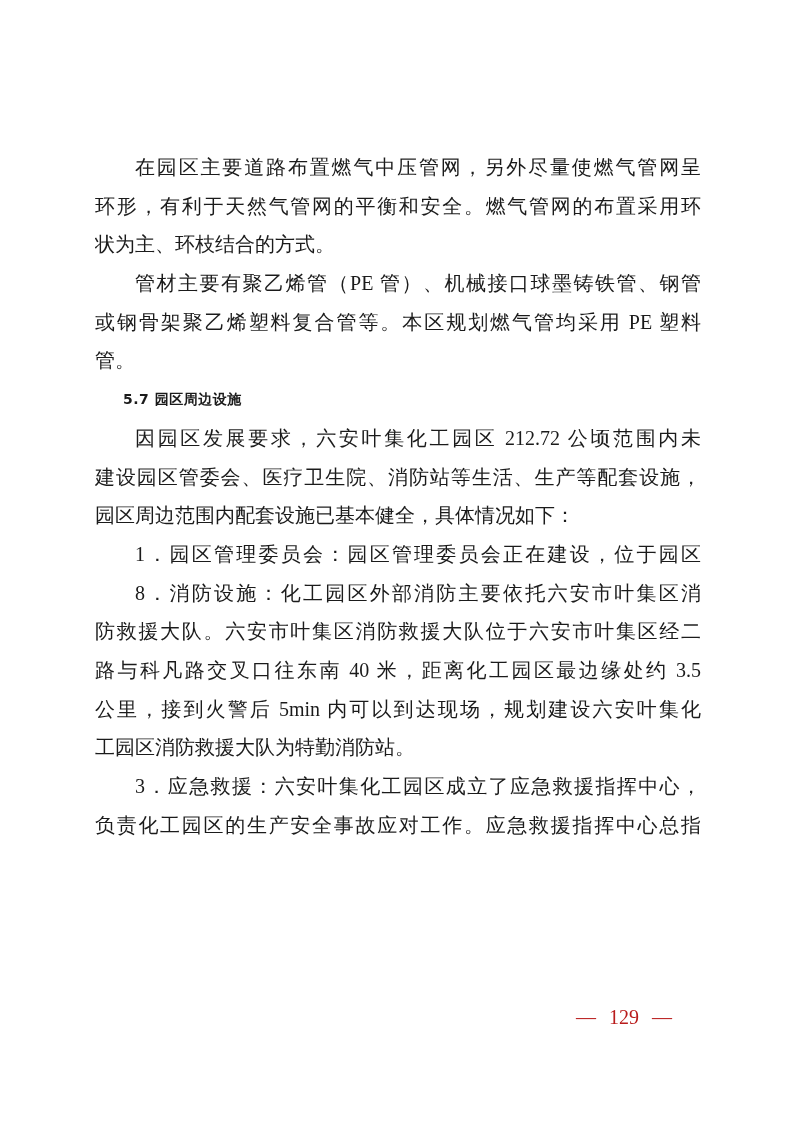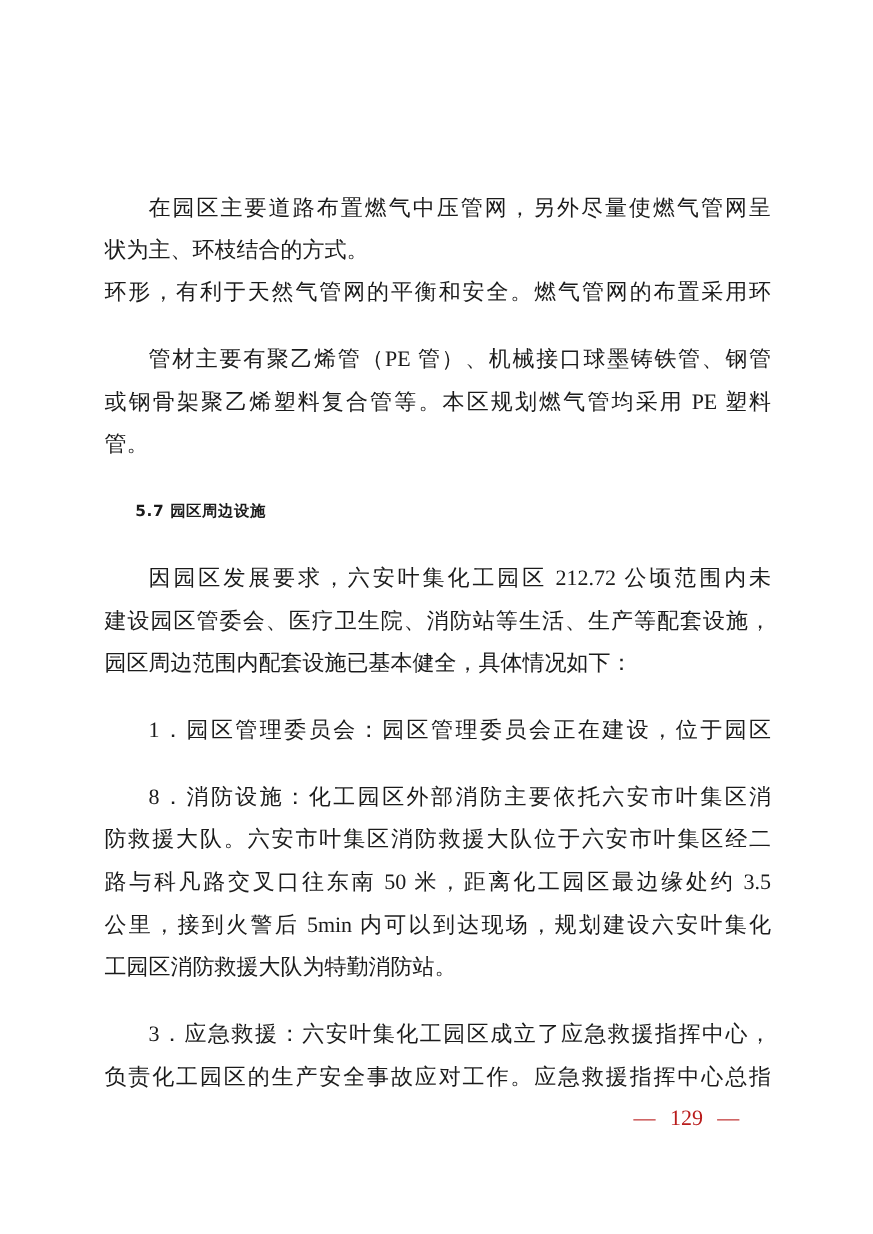--- a/index.html
+++ b/index.html
@@ -29,21 +29,21 @@
   .para { margin: 0; }
   .line {
     font-size: 20px;
     line-height: 38.7px;
     height: 38.7px;
     overflow: hidden;
     text-align: justify;
     text-align-last: justify;
     white-space: normal;
   }
-  .line.first { text-indent: 2em; margin-top: 22px; }
+  .line.first { text-indent: 2em; }
   .line.last  { text-align-last: left; }
   .para.heading .line {
     font-family: "DejaVu Sans", "Liberation Sans", sans-serif;
     font-weight: bold;
     font-size: 14px;
     letter-spacing: 0.5px;
   }
   .footer {
     position: absolute;
     top: 1004px;
@@ -55,43 +55,43 @@
   }
   .footer .num { margin: 0 13px; }
 </style>
 </head>
 <body>
 
 <div class="page">
   <div class="content">
       <div class="para body">
         <div class="line first">在园区主要道路布置燃气中压管网，另外尽量使燃气管网呈</div>
+        <div class="line">环形，有利于天然气管网的平衡和安全。燃气管网的布置采用环</div>
         <div class="line last">状为主、环枝结合的方式。</div>
-        <div class="line">环形，有利于天然气管网的平衡和安全。燃气管网的布置采用环</div>
       </div>
       <div class="para body">
         <div class="line first">管材主要有聚乙烯管（PE 管）、机械接口球墨铸铁管、钢管</div>
         <div class="line">或钢骨架聚乙烯塑料复合管等。本区规划燃气管均采用 PE 塑料</div>
         <div class="line last">管。</div>
       </div>
       <div class="para heading">
         <div class="line first last">5.7 园区周边设施</div>
       </div>
       <div class="para body">
         <div class="line first">因园区发展要求，六安叶集化工园区 212.72 公顷范围内未</div>
         <div class="line">建设园区管委会、医疗卫生院、消防站等生活、生产等配套设施，</div>
         <div class="line last">园区周边范围内配套设施已基本健全，具体情况如下：</div>
       </div>
       <div class="para body">
         <div class="line first">1．园区管理委员会：园区管理委员会正在建设，位于园区</div>
       </div>
       <div class="para body">
         <div class="line first">8．消防设施：化工园区外部消防主要依托六安市叶集区消</div>
         <div class="line">防救援大队。六安市叶集区消防救援大队位于六安市叶集区经二</div>
-        <div class="line">路与科凡路交叉口往东南 50 米，距离化工园区最边缘处约 3.5</div>
+        <div class="line">路与科凡路交叉口往东南 40 米，距离化工园区最边缘处约 3.5</div>
         <div class="line">公里，接到火警后 5min 内可以到达现场，规划建设六安叶集化</div>
         <div class="line last">工园区消防救援大队为特勤消防站。</div>
       </div>
       <div class="para body">
         <div class="line first">3．应急救援：六安叶集化工园区成立了应急救援指挥中心，</div>
         <div class="line">负责化工园区的生产安全事故应对工作。应急救援指挥中心总指</div>
       </div>
     </div>
   <div class="footer">
     <span>—</span><span class="num">129</span><span>—</span>

